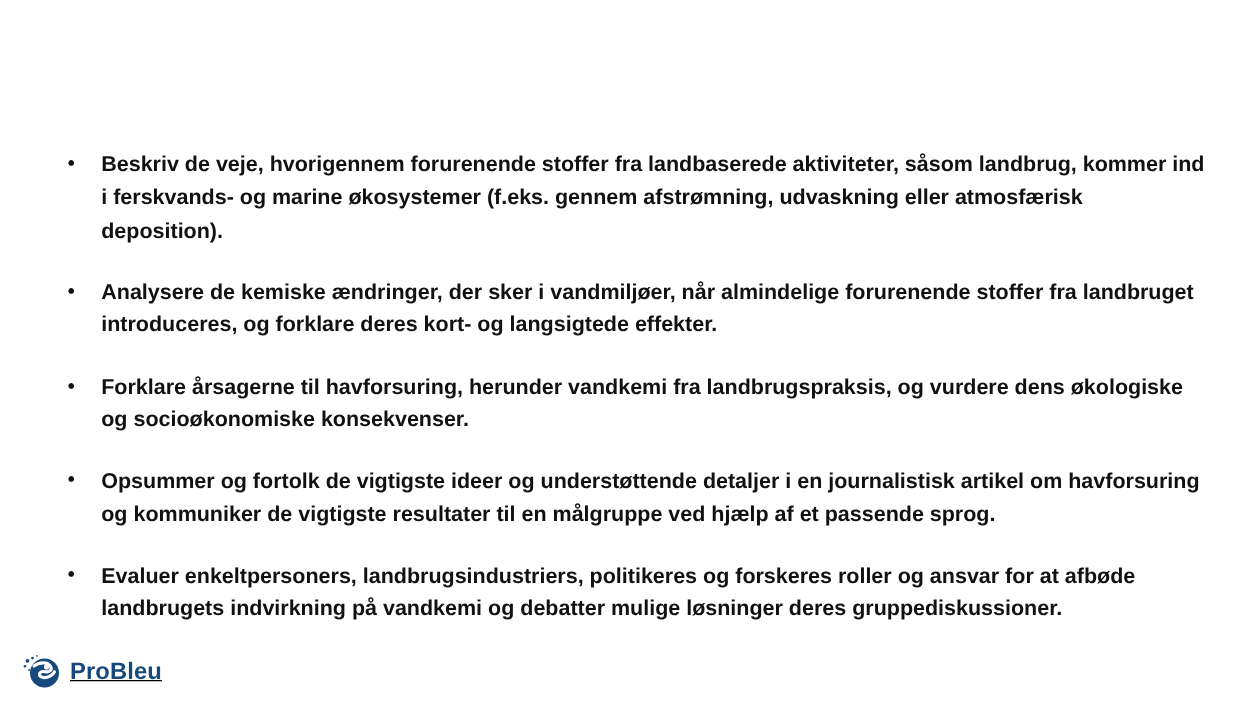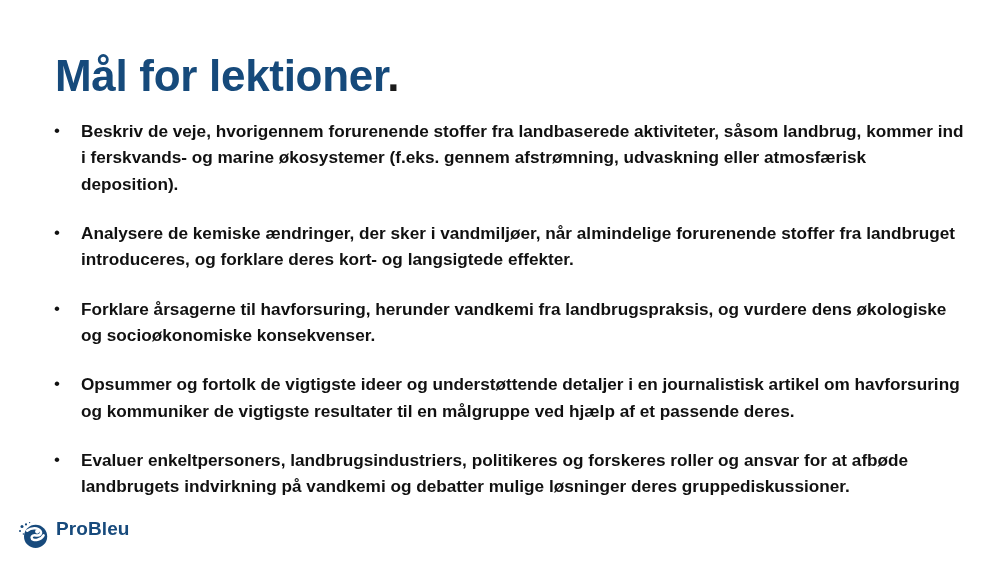--- a/index.html
+++ b/index.html
@@ -79,65 +79,64 @@
     display: block;
     font-weight: bold;
   }
 
   
   .footer-logo {
     position: absolute;
     left: 17px;
     bottom: 8px;
     display: flex;
+    align-items: center;
     gap: 7px;
     height: 36px;
+    text-decoration: underline;
   }
   .logo-mark {
     width: 32px;
     height: 32px;
     display: block;
   }
   .logo-wordmark {
     font-size: 19px;
     font-weight: bold;
     color: #174a7c;
     letter-spacing: 0.1px;
     line-height: 1;
   }
 </style>
 </head>
 <body>
 
 <div class="slide">
 
-  <div class="title-block">
-    <h1 class="slide-title"><span>Mål for lektioner</span><span class="title-period">.</span></h1>
-  </div>
 
   <ul class="bullets">
 
     <li class="bullet-item">
       <span class="bullet-marker">•</span>
       <span class="bullet-text">Beskriv de veje, hvorigennem forurenende stoffer fra landbaserede aktiviteter, såsom landbrug, kommer ind i ferskvands- og marine økosystemer (f.eks. gennem afstrømning, udvaskning eller atmosfærisk deposition).</span>
     </li>
 
     <li class="bullet-item">
       <span class="bullet-marker">•</span>
       <span class="bullet-text">Analysere de kemiske ændringer, der sker i vandmiljøer, når almindelige forurenende stoffer fra landbruget introduceres, og forklare deres kort- og langsigtede effekter.</span>
     </li>
 
     <li class="bullet-item">
       <span class="bullet-marker">•</span>
       <span class="bullet-text">Forklare årsagerne til havforsuring, herunder vandkemi fra landbrugspraksis, og vurdere dens økologiske og socioøkonomiske konsekvenser.</span>
     </li>
 
     <li class="bullet-item">
       <span class="bullet-marker">•</span>
-      <span class="bullet-text">Opsummer og fortolk de vigtigste ideer og understøttende detaljer i en journalistisk artikel om havforsuring og kommuniker de vigtigste resultater til en målgruppe ved hjælp af et passende deres.</span>
+      <span class="bullet-text">Opsummer og fortolk de vigtigste ideer og understøttende detaljer i en journalistisk artikel om havforsuring og kommuniker de vigtigste resultater til en målgruppe ved hjælp af et passende sprog.</span>
     </li>
 
     <li class="bullet-item">
       <span class="bullet-marker">•</span>
       <span class="bullet-text">Evaluer enkeltpersoners, landbrugsindustriers, politikeres og forskeres roller og ansvar for at afbøde landbrugets indvirkning på vandkemi og debatter mulige løsninger deres gruppediskussioner.</span>
     </li>
 
   </ul>
 
   <div class="footer-logo">

